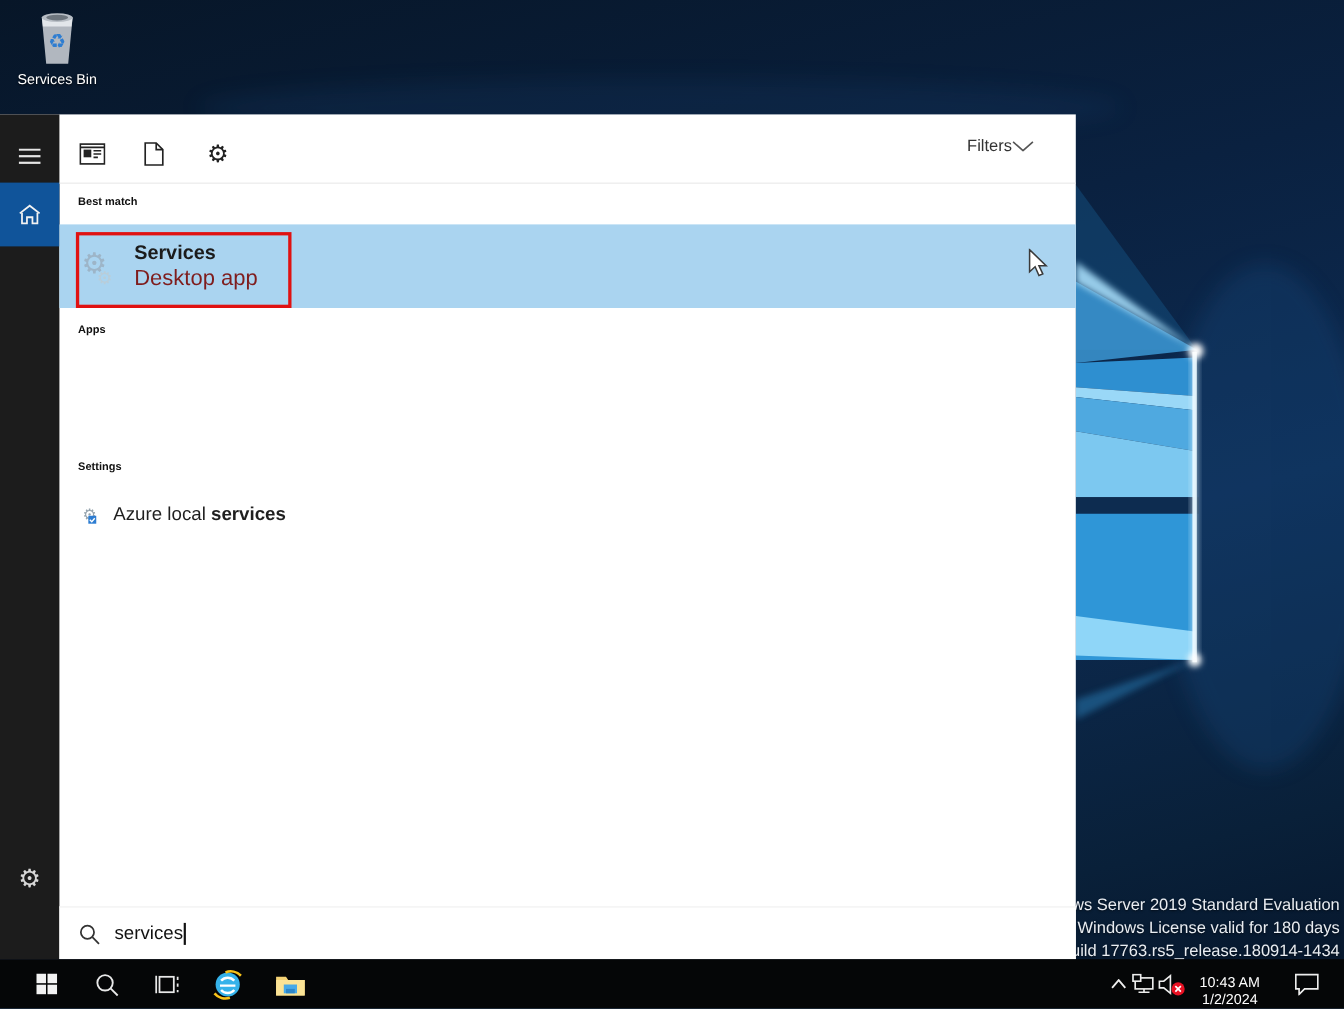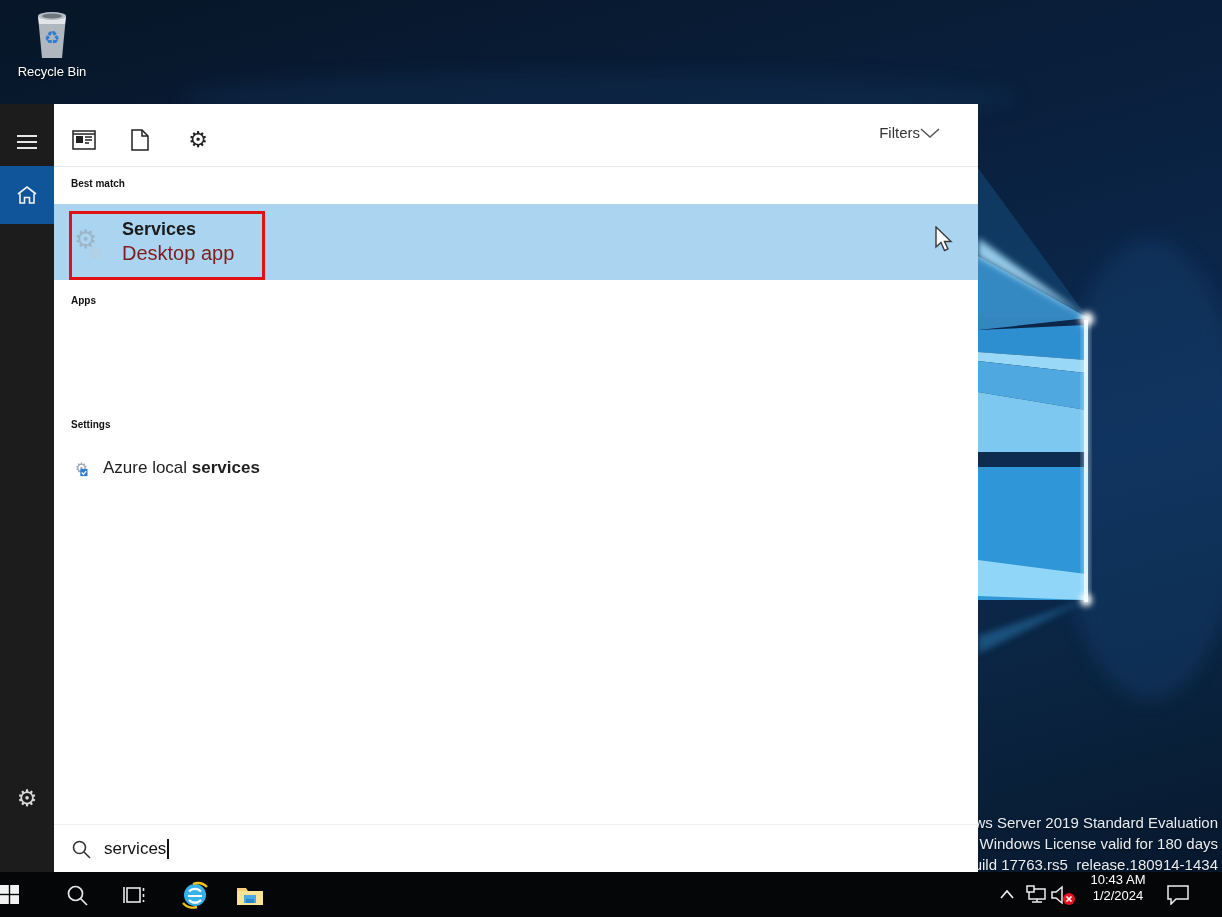--- a/index.html
+++ b/index.html
@@ -60,21 +60,21 @@
   .searchbox {
     position:absolute; left:0; top:720px; width:924px; height:48px; background:#fff;
     border-top:1px solid #efefef; display:flex; align-items:center; padding-left:17px;
   }
   .searchbox .query { margin-left:13px; font-size:17px; color:#111; }
   .caret { display:inline-block; width:2px; height:20px; background:#111; vertical-align:-4px; margin-left:1px; animation:blink 1s steps(1) infinite; }
   @keyframes blink { 50% { opacity:0; } }
 
   
   .taskbar { position:absolute; left:0; top:872px; width:1222px; height:45px; background:#050607; z-index:20; }
-  .tb-item { position:absolute; top:0; height:45px; display:flex; align-items:center; justify-content:flex-start; }
+  .tb-item { position:absolute; top:0; height:45px; display:flex; align-items:center; justify-content:flex-end; }
   .tb-start { left:0; width:52px; } .tb-search { left:66px; width:42px; } .tb-taskview { left:122px; width:42px; }
   .tb-ie { left:180px; width:42px; } .tb-explorer { left:236px; width:42px; }
   .tray-chevron { left:1000px; width:24px; color:#eee; }
   .tray-network { left:1026px; width:24px; }
   .tray-volume { left:1050px; width:30px; }
   .tray-clock { left:1082px; width:72px; flex-direction:column; color:#fff; font-size:13px; line-height:16px; text-align:center; }
   .tray-action { left:1166px; width:34px; }
 
   
   .mouse-cursor { position:absolute; left:934px; top:226px; z-index:50; pointer-events:none; }
@@ -117,21 +117,21 @@
   <div class="recycle-bin">
     <div class="glyph">
       <svg width="44" height="52" viewBox="0 0 44 52">
         <polygon points="8,8 36,8 32,50 12,50" fill="#cfd4d9" opacity="0.85"></polygon>
         <polygon points="8,8 36,8 35,16 9,16" fill="#e8ebee" opacity="0.9"></polygon>
         <ellipse cx="22" cy="8" rx="14" ry="4" fill="#b7bdc4"></ellipse>
         <ellipse cx="22" cy="8" rx="10" ry="2.6" fill="#6d757d"></ellipse>
         <text x="22" y="36" text-anchor="middle" font-size="18" fill="#2e7dd1">♻</text>
       </svg>
     </div>
-    <div class="label">Recycle Bin</div>
+    <div class="label">Services Bin</div>
   </div>
 
   <div class="watermark">
     <div>Windows Server 2019 Standard Evaluation</div>
     <div>Windows License valid for 180 days</div>
     <div>Build 17763.rs5_release.180914-1434</div>
   </div>
 
   <div class="search-panel">
 

